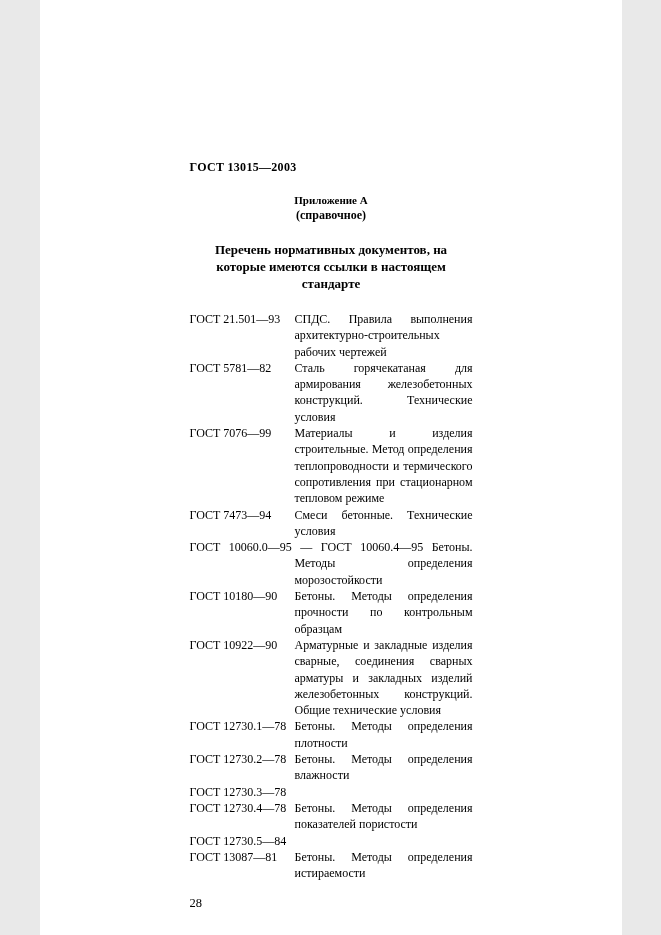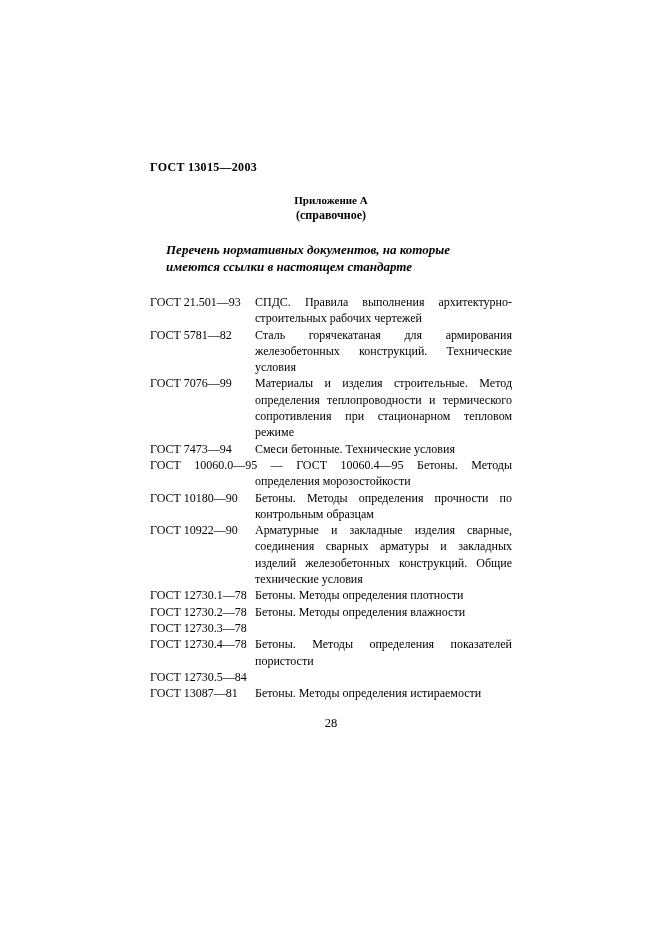--- a/index.html
+++ b/index.html
@@ -1,18 +1,18 @@
 <!DOCTYPE html>
 <html><head>
 <meta charset="utf-8">
 <style>
   * { box-sizing: border-box; }
   html, body { margin: 0; padding: 0; background: #e9e9e9; }
   .page {
-    width: 661px;
+    width: 582px;
     height: 935px;
     margin: 0 auto;
     background: #ffffff;
     color: #000000;
     font-family: "Liberation Serif", "DejaVu Serif", serif;
     position: relative;
     padding: 160px 149px 0 150px;
     overflow: hidden;
   }
   .doc-header {
@@ -26,27 +26,26 @@
     font-size: 11px;
     margin-top: 19px;
   }
   .appendix-subtitle {
     text-align: center;
     font-weight: bold;
     font-size: 12px;
     margin-top: 2px;
   }
   .section-title {
-    text-align: left;
+    text-align: center;
     font-weight: bold;
     font-size: 13px;
     line-height: 17px;
     max-width: 330px;
     margin: 18px auto 0 auto;
-    font-style: italic;
   }
   .entries {
     margin-top: 19px;
     font-size: 12px;
     line-height: 16.3px;
   }
   .entry-row {
     display: flex;
   }
   .entry-number {
@@ -66,21 +65,20 @@
   }
   .entry-row.full .entry-number,
   .entry-row.full .entry-text {
     display: inline;
     width: auto;
     white-space: normal;
   }
   .page-number {
     margin-top: 15px;
     font-size: 12.5px;
-    text-align: center;
   }
 </style>
 </head>
 <body>
 
 <div class="page">
   <div class="doc-header">ГОСТ 13015—2003</div>
 
   <div class="appendix-title">Приложение А</div>
 

